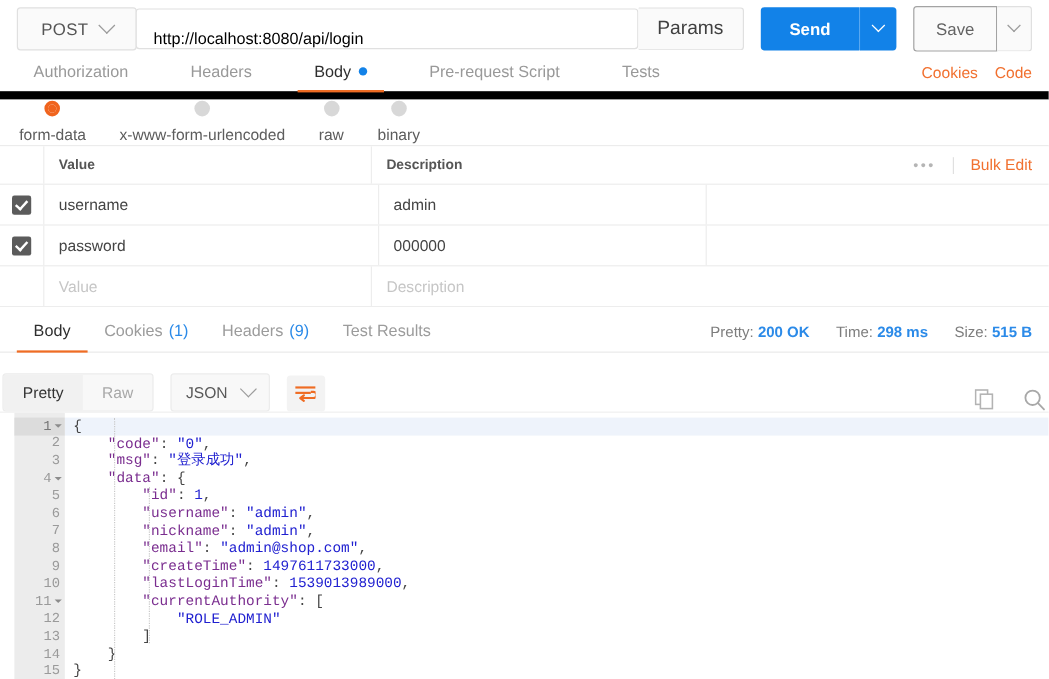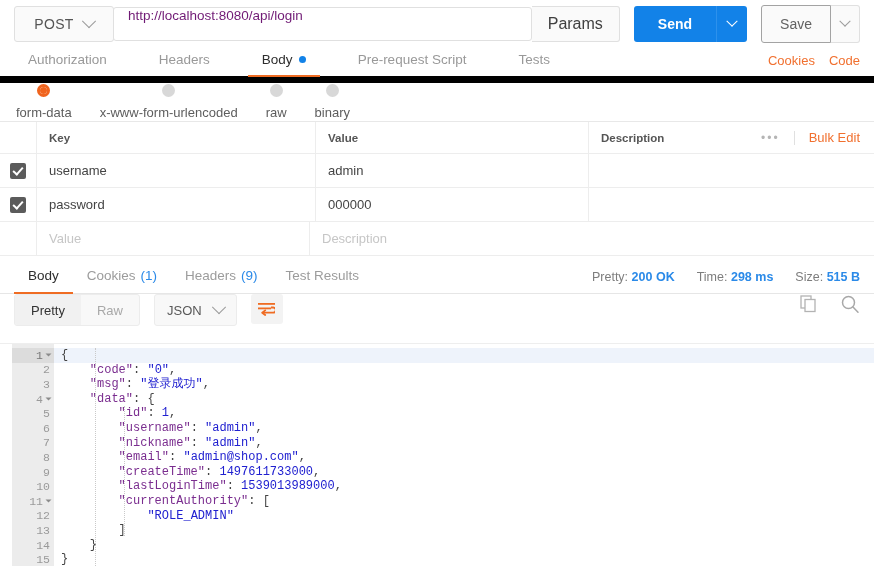--- a/index.html
+++ b/index.html
@@ -16,21 +16,21 @@
   .urlbar{height:48px;flex:0 0 48px;display:flex;align-items:center;padding:0 14px;box-sizing:border-box;background:#fff;}
   .method-box{
     height:34px;min-width:98px;border:1px solid #e0e0e0;border-radius:3px;background:#fafafa;
     display:flex;align-items:center;justify-content:center;gap:10px;color:#555;font-size:14px;cursor:pointer;
   }
   .method-box .m-label{letter-spacing:.3px;}
   .chev{display:inline-block;width:9px;height:9px;border-right:1.6px solid #9b9b9b;border-bottom:1.6px solid #9b9b9b;transform:rotate(45deg) translate(-2px,-2px);}
   .chev.sm{width:7px;height:7px;border-width:1.4px;}
   .url-field{
     flex:1;height:34px;margin-left:-1px;border:1px solid #e0e0e0;border-radius:3px;background:#fff;
-    display:flex;align-items:flex-start;padding:0 14px;box-sizing:border-box;color:#701a75;font-size:13.5px;
+    display:flex;align-items:flex-end;padding:0 14px;box-sizing:border-box;color:#000000;font-size:13.5px;
   }
   .params-btn{
     height:34px;padding:0 16px;border:1px solid #e0e0e0;border-left:none;border-radius:0 3px 3px 0;background:#fafafa;
     display:flex;align-items:center;color:#404040;font-size:16px;cursor:pointer;
   }
   .send-wrap{display:flex;margin-left:14px;}
   .send-btn{
     height:36px;padding:0 24px;background:#1282e8;color:#fff;font-weight:bold;font-size:14px;
     display:flex;align-items:center;border-radius:3px 0 0 3px;cursor:pointer;
   }
@@ -97,21 +97,21 @@
     border-bottom:1px solid #e6e6e6;background:#fff;padding:0 14px;box-sizing:border-box;
   }
   .rtab{height:35px;display:flex;align-items:center;gap:5px;padding:0 14px;margin-bottom:-1px;color:#9c9c9c;font-size:13.5px;cursor:pointer;border-bottom:2px solid transparent;box-sizing:border-box;}
   .rtab.active{color:#2e2e2e;border-bottom:2px solid #ef6c23;}
   .count{color:#2b8ae8;}
   .meta{margin-left:auto;display:flex;align-items:center;gap:22px;padding-bottom:9px;font-size:12.5px;}
   .meta-label{color:#7d7d7d;}
   .meta-val{color:#2b8ae8;font-weight:bold;}
 
   
-  .resp-tools{height:50px;flex:0 0 50px;display:flex;align-items:flex-start;padding:0 14px;box-sizing:border-box;border-bottom:1px solid #eeeeee;background:#fff;}
+  .resp-tools{height:50px;flex:0 0 50px;display:flex;align-items:flex-end;padding:0 2px;box-sizing:border-box;border-bottom:1px solid #eeeeee;background:#fff;}
   .seg{display:flex;height:30px;border:1px solid #ececec;border-radius:3px;background:#f8f8f8;overflow:hidden;}
   .seg-item{display:flex;align-items:center;padding:0 16px;font-size:13px;color:#a8a8a8;cursor:pointer;}
   .seg-item.active{color:#333;background:#f1f1f1;}
   .json-sel{
     margin-left:14px;height:30px;display:flex;align-items:center;gap:12px;padding:0 12px;
     border:1px solid #ececec;border-radius:3px;background:#f8f8f8;color:#585858;font-size:13px;cursor:pointer;
   }
   .wrap-btn{
     margin-left:14px;width:32px;height:30px;border-radius:3px;background:#f3f3f3;
     display:flex;align-items:center;justify-content:center;cursor:pointer;
@@ -215,21 +215,20 @@
     </div>
     <div class="radio-item">
       <span class="radio"></span>
       <span>binary</span>
     </div>
   </div>
 
   <div class="kv">
     <div class="kv-row head">
       <div class="cb-cell"></div>
-      <div class="c-key">Key</div>
       <div class="c-val">Value</div>
       <div class="c-desc">Description</div>
       <div class="bulk">
         <span class="dots">•••</span>
         <span class="bulk-sep"></span>
         <span class="link-orange">Bulk Edit</span>
       </div>
     </div>
 
     <div class="kv-row">

